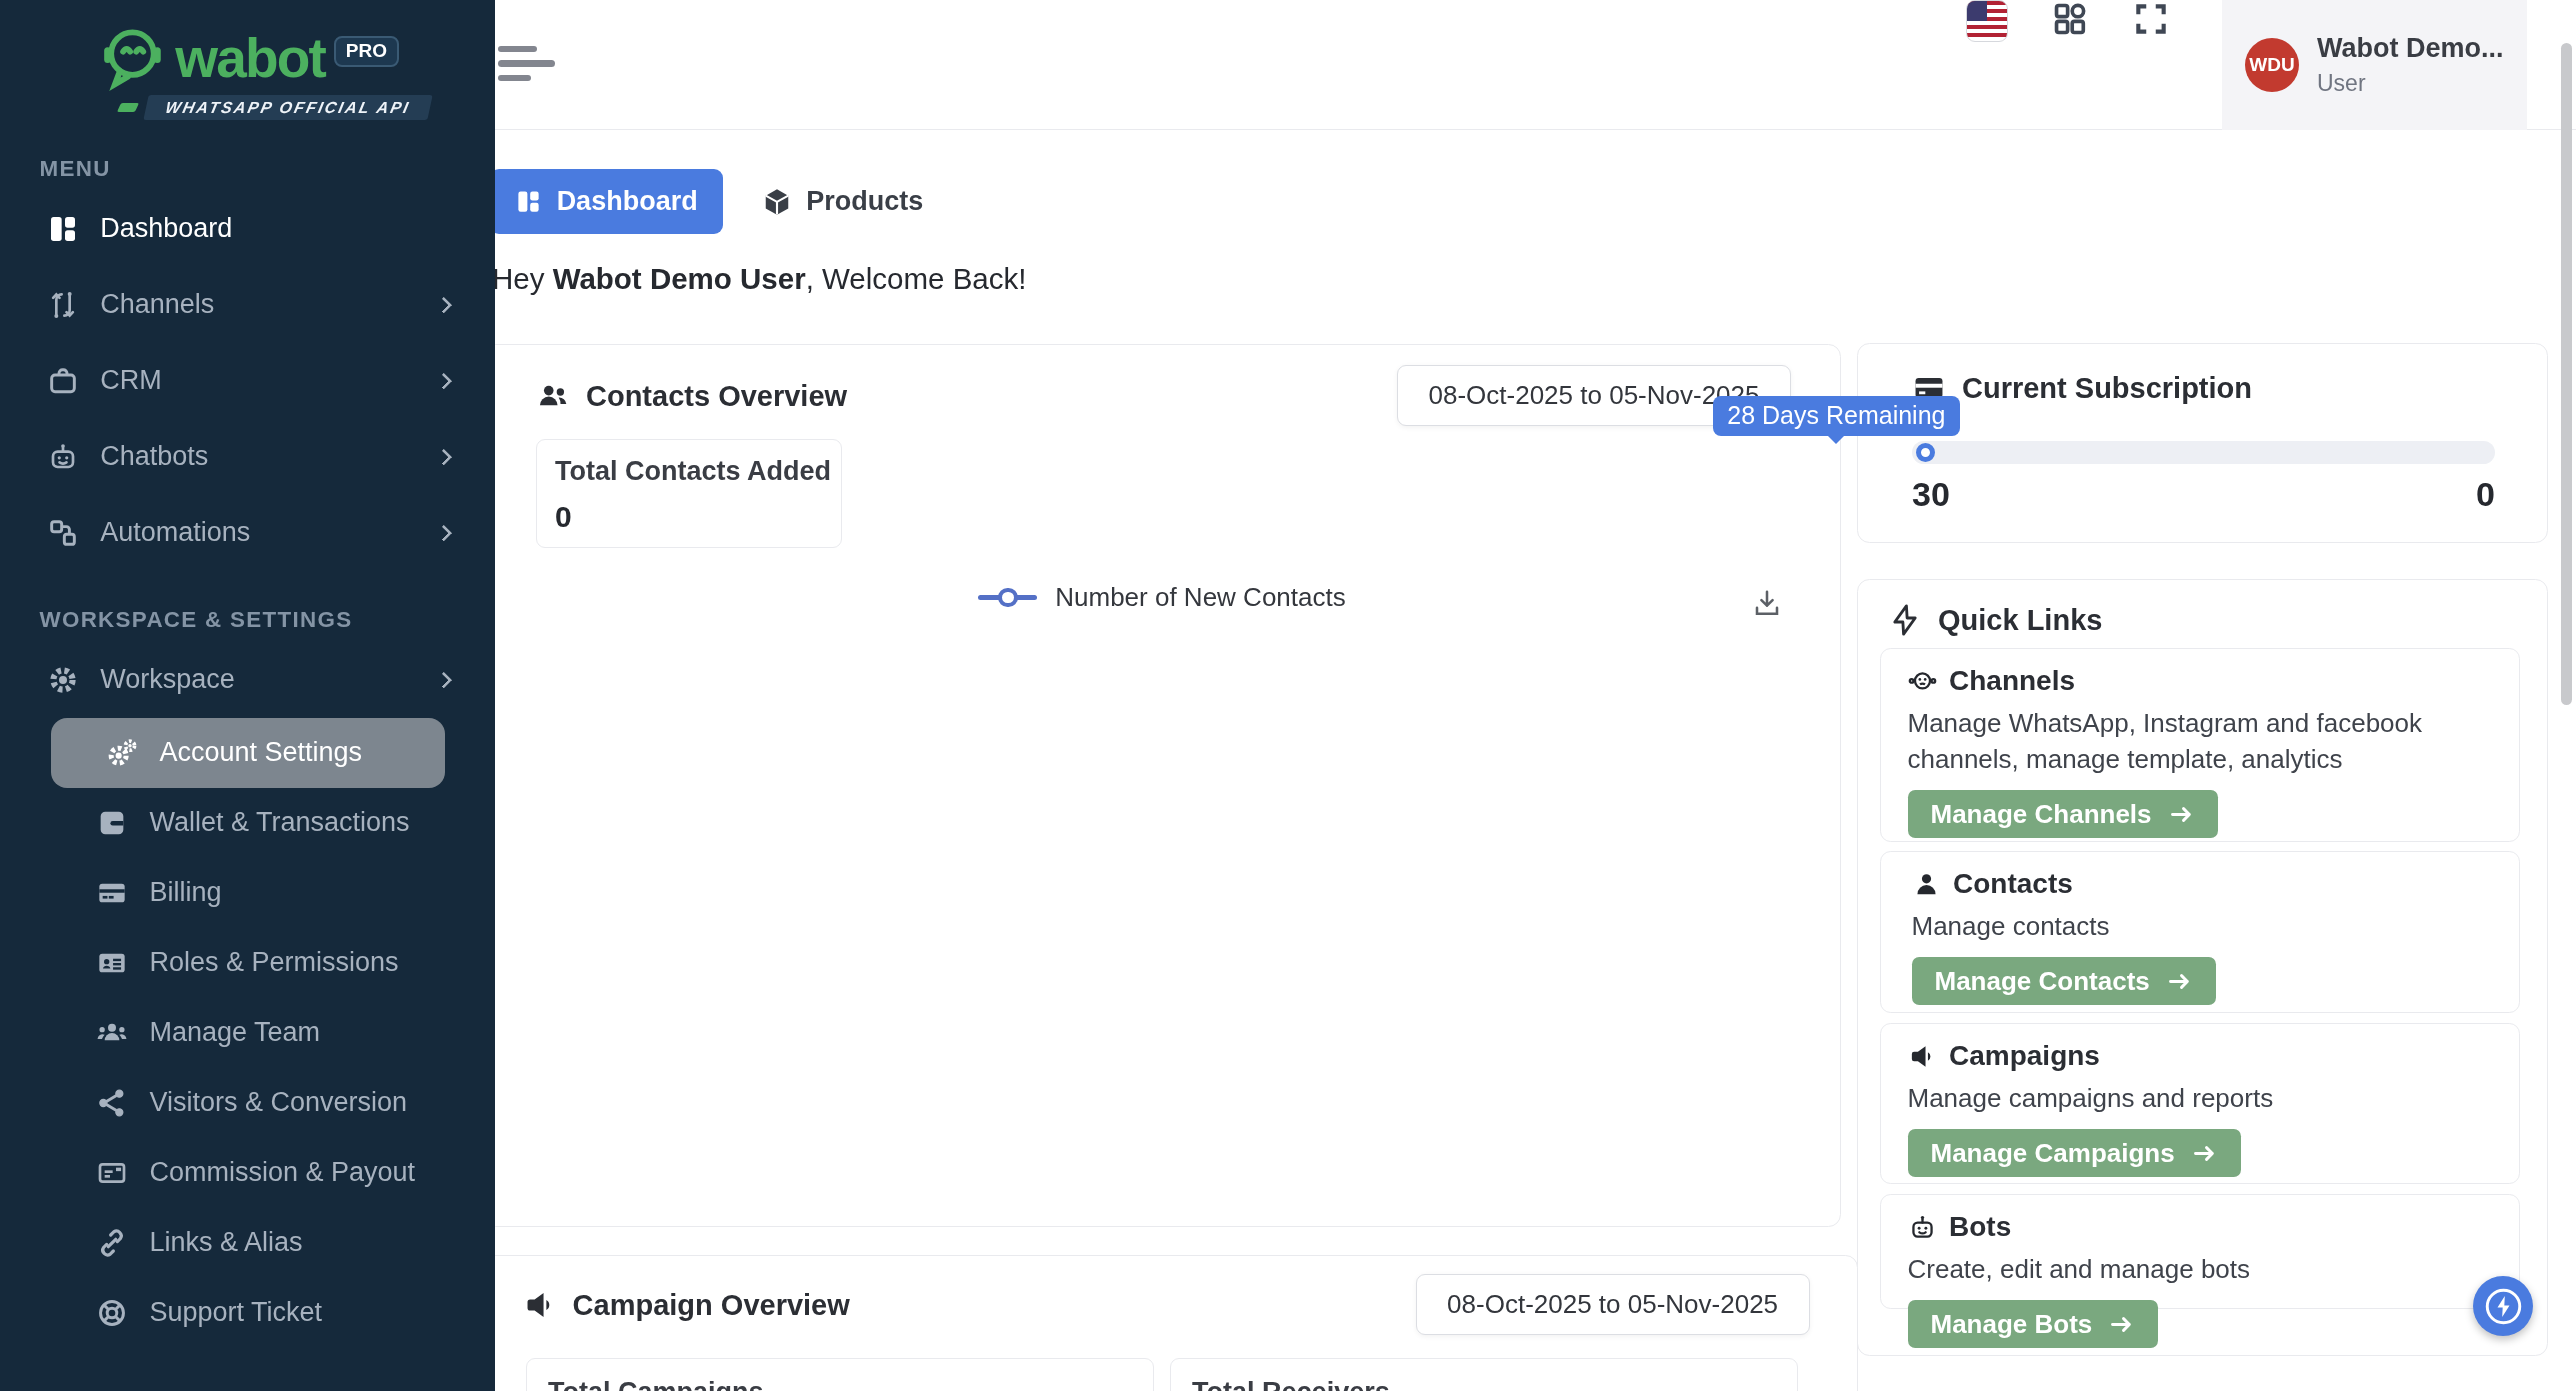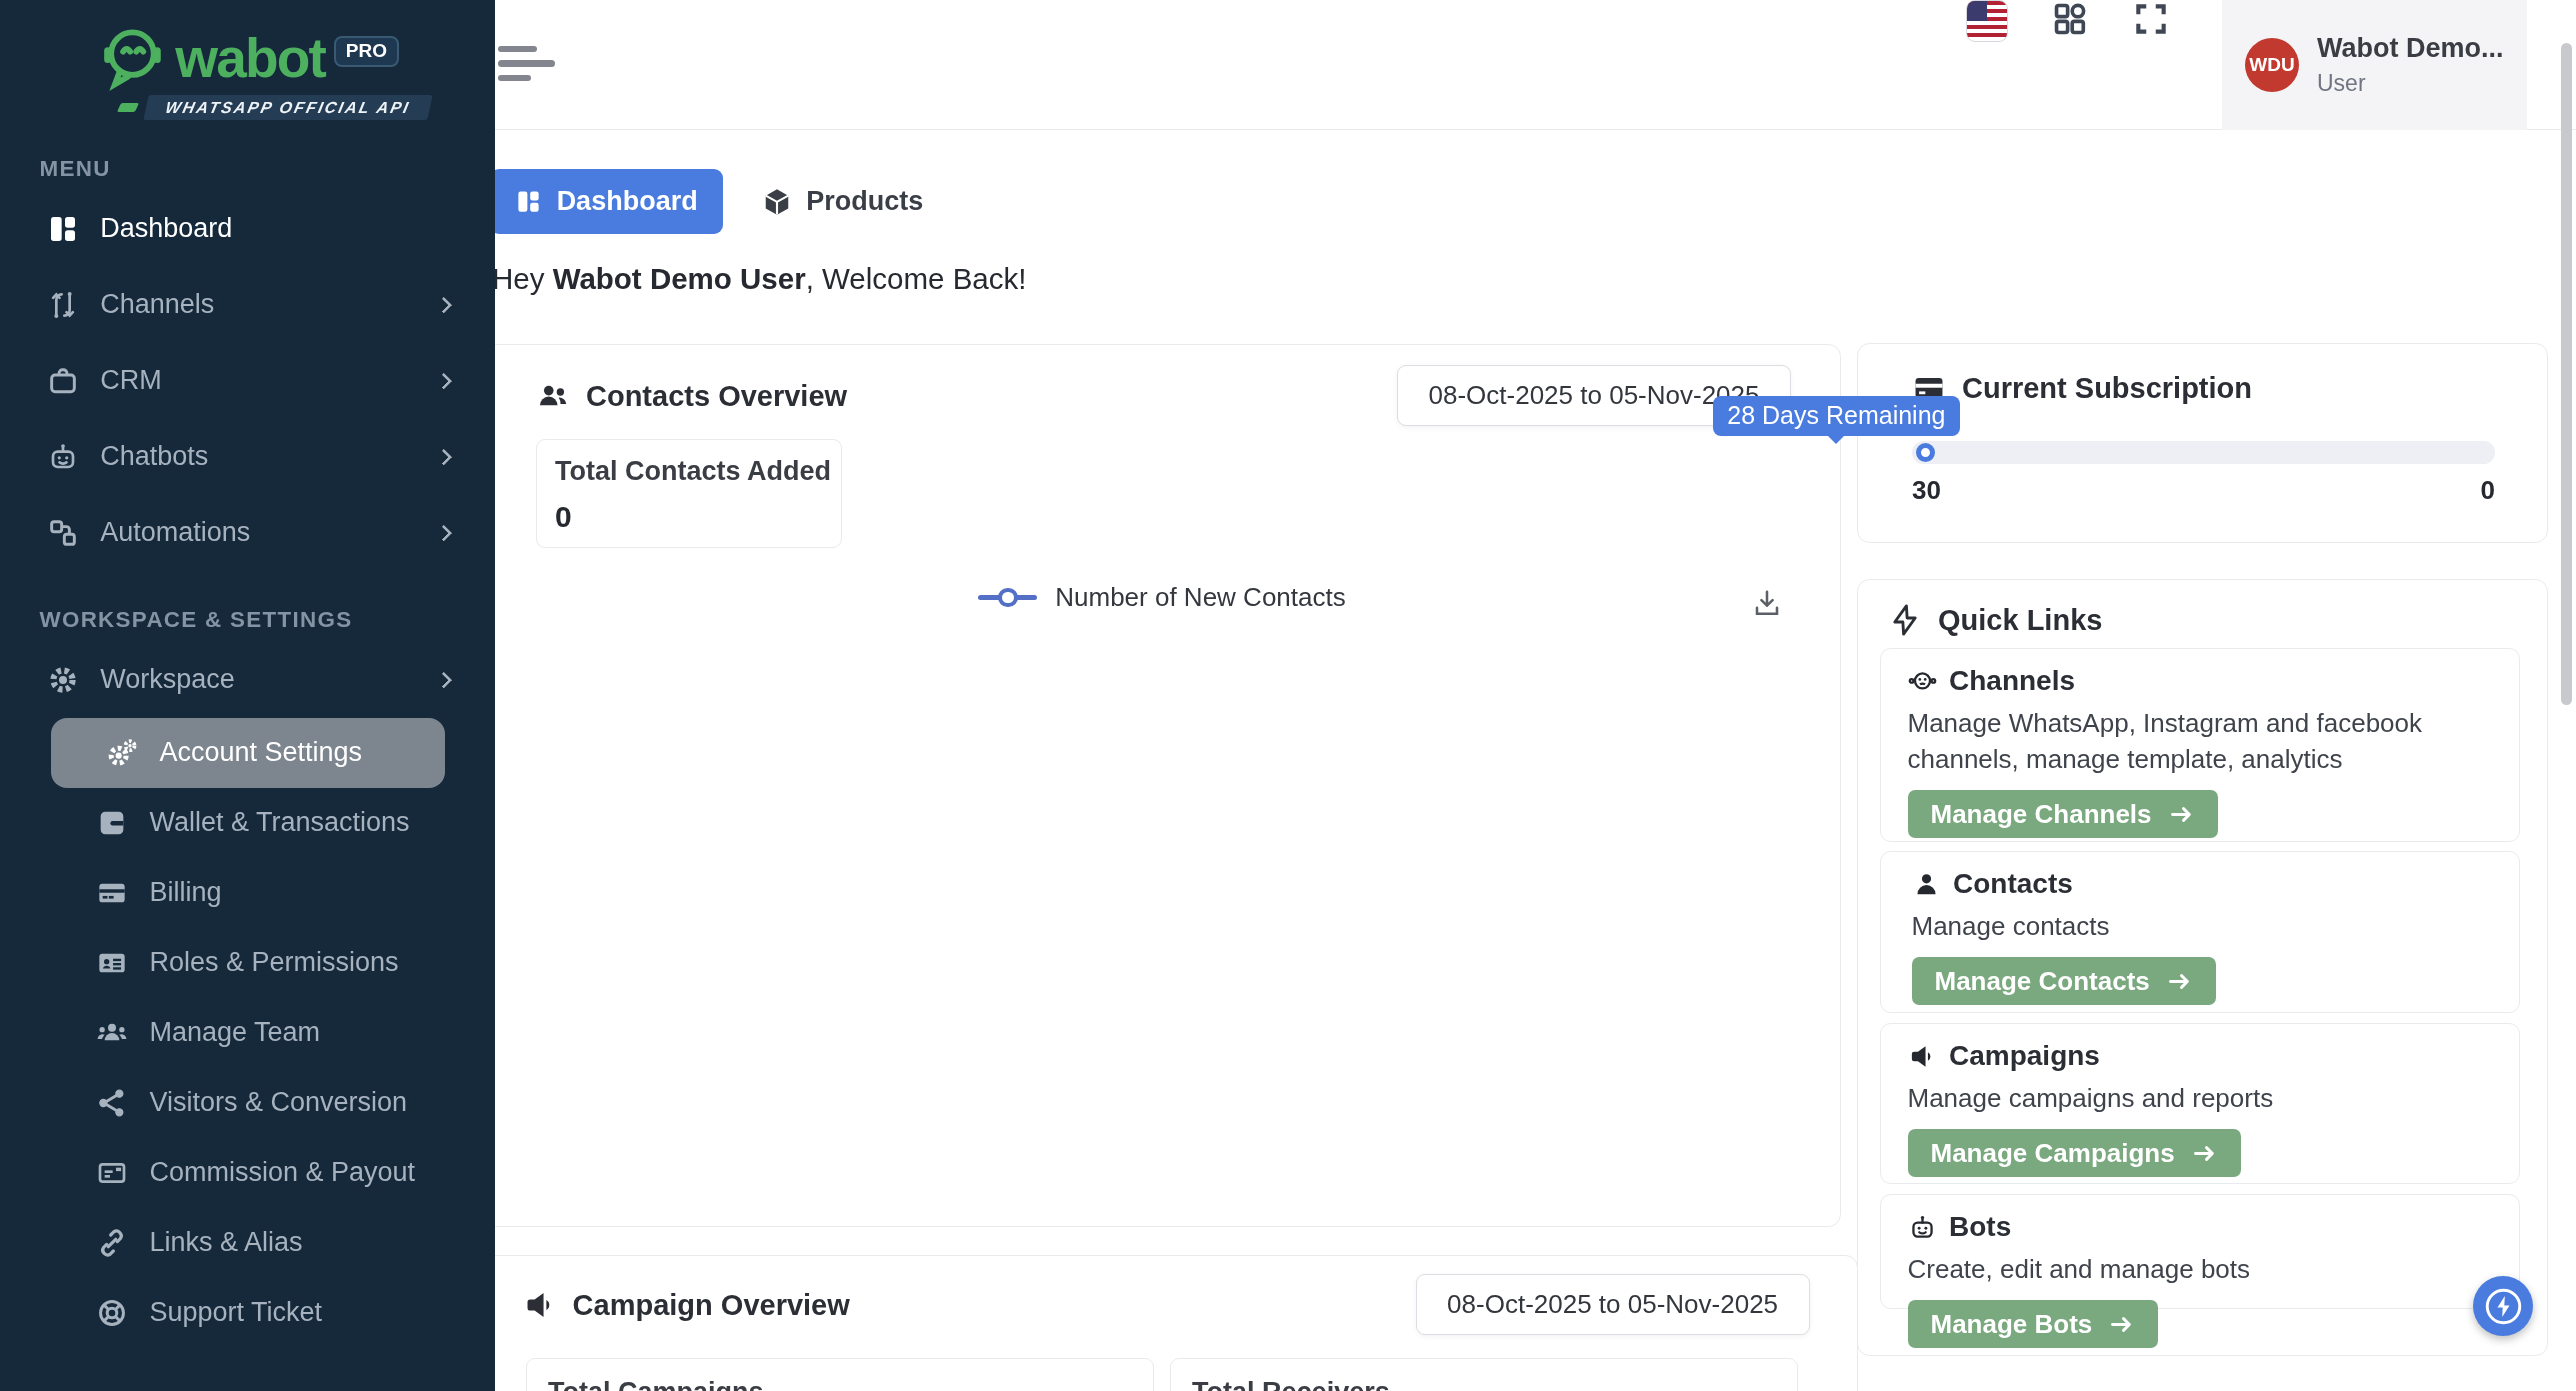--- a/index.html
+++ b/index.html
@@ -85,21 +85,21 @@
   .legend-text { font-size:26px; color:#34373d; }
   .dl-icon { position:absolute; right:57px; top:242px; color:#5c6066; cursor:pointer; }
   .dl-icon svg { width:32px; height:32px; }
 
   
   .subs-card { left:1410px; top:212px; width:691px; height:200px; }
   .progress-track { position:absolute; left:54px; right:52px; top:97px; height:23px; background:#edeff4; border-radius:11.6px; }
   .progress-handle { position:absolute; left:3.6px; top:1.8px; width:19.7px; height:19.7px; background:#fff;
                      border:5.4px solid #4a7bdf; border-radius:50%; cursor:pointer; }
   .subs-values { position:absolute; left:54px; right:52px; top:131px; display:flex; justify-content:space-between;
-                 font-size:26px; font-weight:bold; color:#26292f; }
+                 font-size:34px; font-weight:bold; color:#26292f; }
 
   
   .tooltip { position:absolute; left:1266px; top:265px; background:#4a7bdf; color:#fff; font-size:25px;
              padding:4.5px 14.3px 6.3px 14.3px; border-radius:8px; z-index:6; white-space:nowrap; }
   .tooltip:after { content:""; position:absolute; left:50%; bottom:-8px; margin-left:-9px; border-left:9px solid transparent;
                    border-right:9px solid transparent; border-top:9px solid #4a7bdf; }
 
   
   .ql-card { left:1410px; top:448px; width:691px; height:777px; }
   .ql-item { position:absolute; left:21.5px; width:640px; border:1.8px solid #e9eaee; border-radius:10.7px; padding:16px 27px; }

